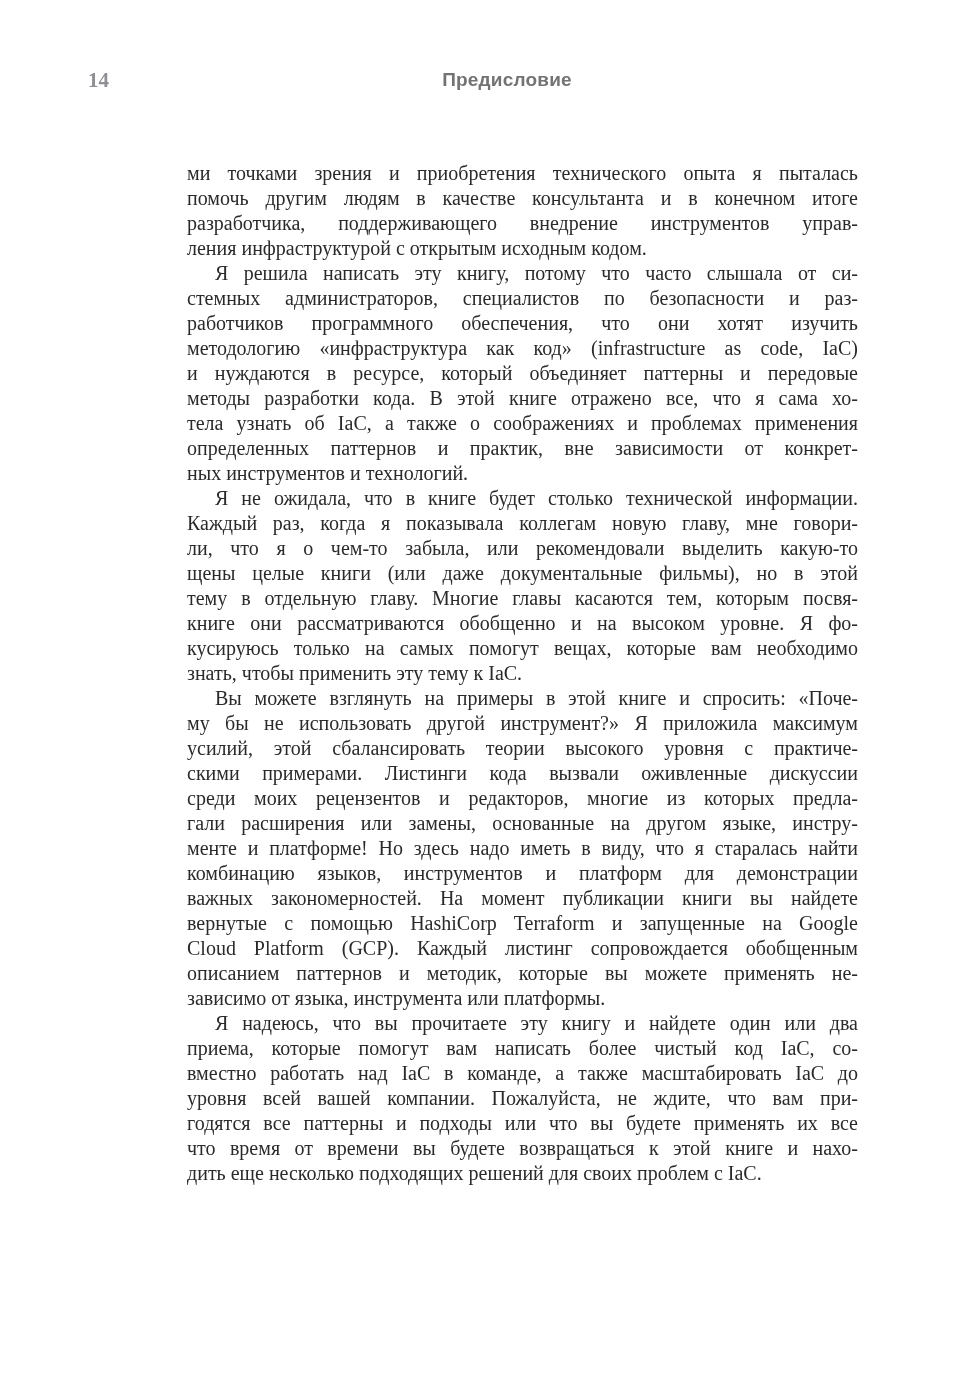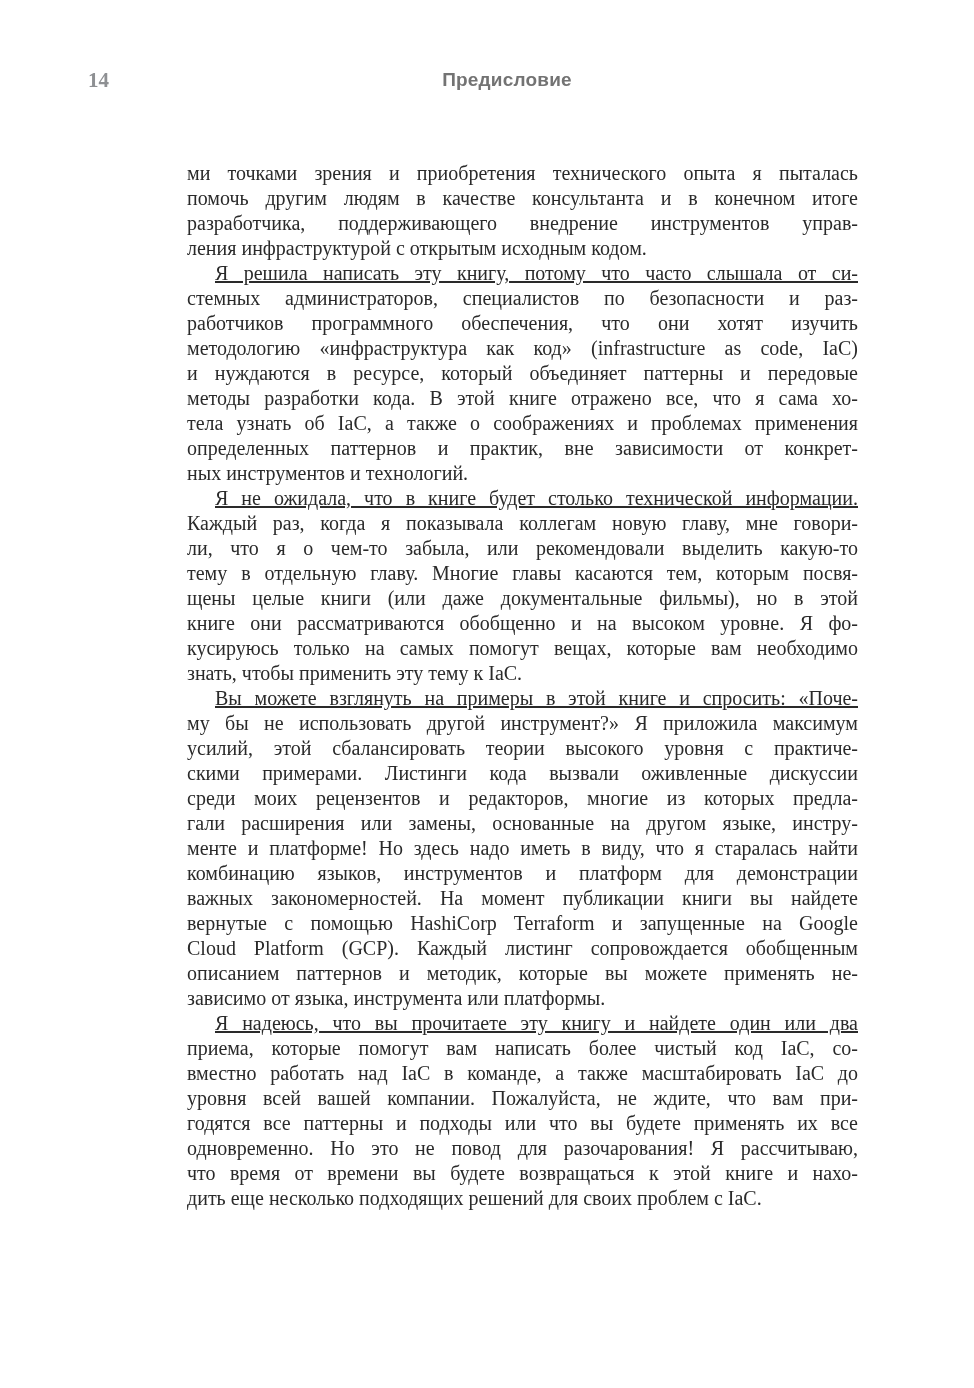--- a/index.html
+++ b/index.html
@@ -69,21 +69,20 @@
     text-align-last: justify;
     white-space: normal;
     height: 25px;
     overflow: visible;
   }
   .para .line.last {
     text-align-last: left;
   }
   .para.indent .line:first-child {
     padding-left: 28px;
-    text-decoration: underline;
   }
 </style>
 </head>
 <body style="background: rgb(255, 255, 255);">
 
 <div class="page">
   <div class="header-row">
     <div class="page-number" style="color: rgb(142, 144, 147);">14</div>
     <div class="running-head" style="color: #737373;">Предисловие</div>
   </div>
@@ -102,22 +101,22 @@
         <div class="line">и нуждаются в ресурсе, который объединяет паттерны и передовые</div>
         <div class="line">методы разработки кода. В этой книге отражено все, что я сама хо-</div>
         <div class="line">тела узнать об IaC, а также о соображениях и проблемах применения</div>
         <div class="line">определенных паттернов и практик, вне зависимости от конкрет-</div>
         <div class="line last">ных инструментов и технологий.</div>
       </div>
       <div class="para indent">
         <div class="line">Я не ожидала, что в книге будет столько технической информации.</div>
         <div class="line">Каждый раз, когда я показывала коллегам новую главу, мне говори-</div>
         <div class="line">ли, что я о чем-то забыла, или рекомендовали выделить какую-то</div>
+        <div class="line">щены целые книги (или даже документальные фильмы), но в этой</div>
         <div class="line">тему в отдельную главу. Многие главы касаются тем, которым посвя-</div>
-        <div class="line">щены целые книги (или даже документальные фильмы), но в этой</div>
         <div class="line">книге они рассматриваются обобщенно и на высоком уровне. Я фо-</div>
         <div class="line">кусируюсь только на самых помогут вещах, которые вам необходимо</div>
         <div class="line last">знать, чтобы применить эту тему к IaC.</div>
       </div>
       <div class="para indent">
         <div class="line">Вы можете взглянуть на примеры в этой книге и спросить: «Поче-</div>
         <div class="line">му бы не использовать другой инструмент?» Я приложила максимум</div>
         <div class="line">усилий, этой сбалансировать теории высокого уровня с практиче-</div>
         <div class="line">скими примерами. Листинги кода вызвали оживленные дискуссии</div>
         <div class="line">среди моих рецензентов и редакторов, многие из которых предла-</div>
@@ -129,18 +128,17 @@
         <div class="line">Cloud Platform (GCP). Каждый листинг сопровождается обобщенным</div>
         <div class="line">описанием паттернов и методик, которые вы можете применять не-</div>
         <div class="line last">зависимо от языка, инструмента или платформы.</div>
       </div>
       <div class="para indent">
         <div class="line">Я надеюсь, что вы прочитаете эту книгу и найдете один или два</div>
         <div class="line">приема, которые помогут вам написать более чистый код IaC, со-</div>
         <div class="line">вместно работать над IaC в команде, а также масштабировать IaC до</div>
         <div class="line">уровня всей вашей компании. Пожалуйста, не ждите, что вам при-</div>
         <div class="line">годятся все паттерны и подходы или что вы будете применять их все</div>
-        <div class="line">одновременно. Но это не повод для разочарования! Я рассчитываю,</div>
         <div class="line">что время от времени вы будете возвращаться к этой книге и нахо-</div>
         <div class="line last">дить еще несколько подходящих решений для своих проблем с IaC.</div>
       </div>
     </div>
 </div>
 
 </body></html>

